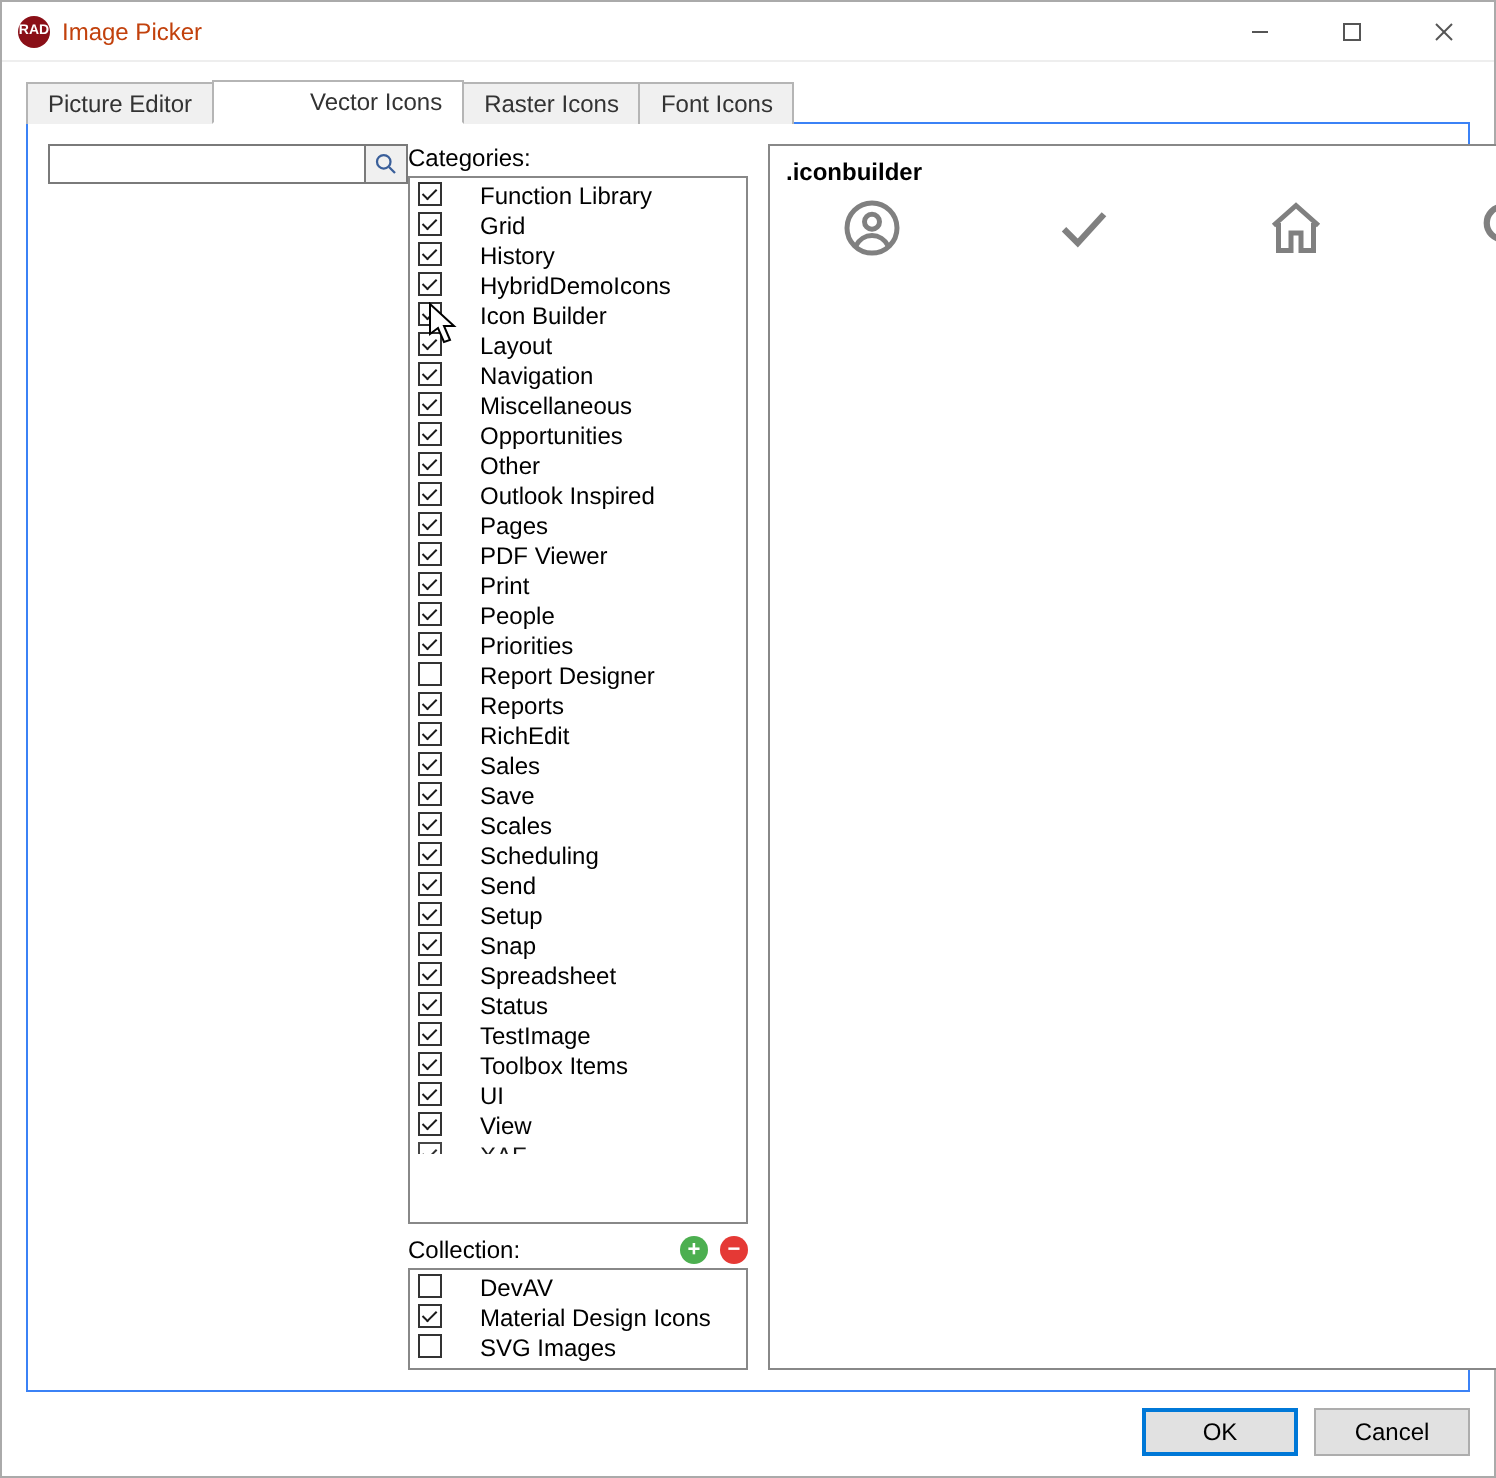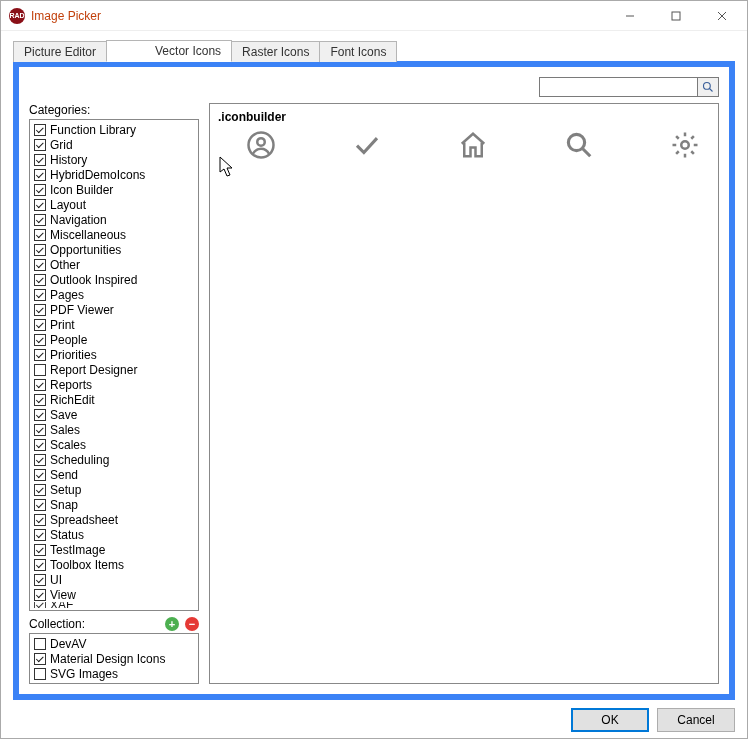--- a/index.html
+++ b/index.html
@@ -61,23 +61,23 @@
     position: relative;
     top:1px;
   }
   .tab.active {
     background:#fff;
     border-bottom:1px solid #fff;
     z-index:3;
     padding-left:48px;
   }
   .tabpage {
-    border:6px solid #3b82f6;
+    border:1px solid #3b82f6;
     flex:1;
-    display:flex; flex-direction:column;
+    display:flex; flex-direction:row;
     position: relative; z-index:1;
     padding:10px;
     margin-bottom: 8px;
   }
   
   .toprow {
     display:flex; justify-content:flex-end; margin-bottom:6px;
   }
   .search-wrap { display:flex; }
   .search-input {
@@ -111,21 +111,21 @@
   .collection-header { display:flex; align-items:center; justify-content:space-between; margin-top:6px; margin-bottom:2px; }
   .coll-btns { display:flex; gap:6px; }
   .round-btn {
     width:14px; height:14px; border-radius:50%;
     display:flex; align-items:center; justify-content:center;
     color:#fff; font-size:11px; font-weight:bold; line-height:1;
   }
   .round-add { background:#4caf50; }
   .round-remove { background:#e53935; }
   .chk-item {
-    display:flex; align-items:center; gap:4px;
+    display:flex; align-items:flex-start; gap:19px;
     padding:0 2px; height:15px; white-space:nowrap;
   }
   .chkbox {
     width:12px; height:12px; border:1px solid #333; flex-shrink:0;
     display:flex; align-items:center; justify-content:center;
     background:#fff;
   }
   .chkbox.checked::after {
     content:""; display:block; width:6px; height:3px;
     border-left:1.5px solid #1a1a1a; border-bottom:1.5px solid #1a1a1a;
@@ -293,25 +293,25 @@
               <div class="chk-item">
                 <div class="chkbox checked"></div>
                 <span>Reports</span>
               </div>
               <div class="chk-item">
                 <div class="chkbox checked"></div>
                 <span>RichEdit</span>
               </div>
               <div class="chk-item">
                 <div class="chkbox checked"></div>
+                <span>Sales</span>
+              </div>
+              <div class="chk-item">
+                <div class="chkbox checked"></div>
                 <span>Save</span>
-              </div>
-              <div class="chk-item">
-                <div class="chkbox checked"></div>
-                <span>Sales</span>
               </div>
               <div class="chk-item">
                 <div class="chkbox checked"></div>
                 <span>Scales</span>
               </div>
               <div class="chk-item">
                 <div class="chkbox checked"></div>
                 <span>Scheduling</span>
               </div>
               <div class="chk-item">

